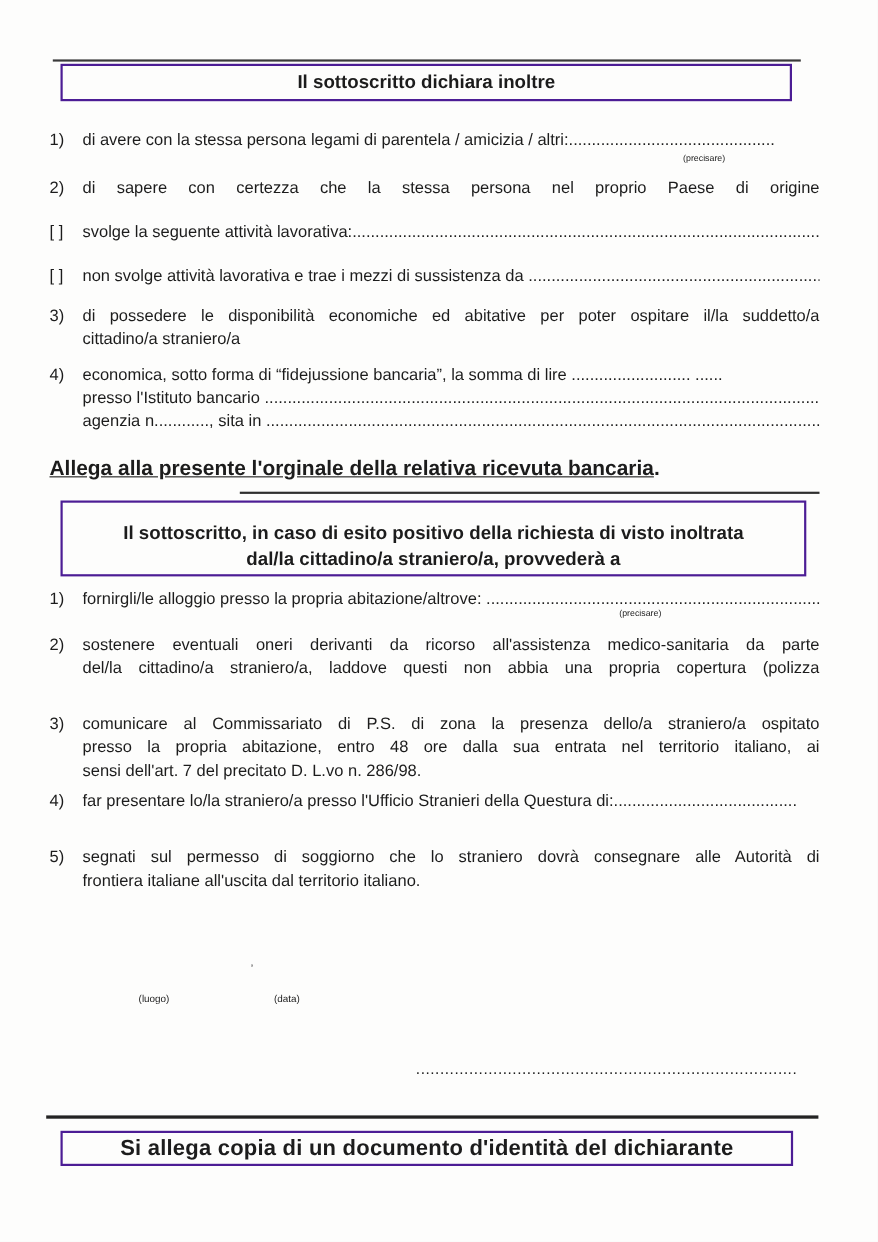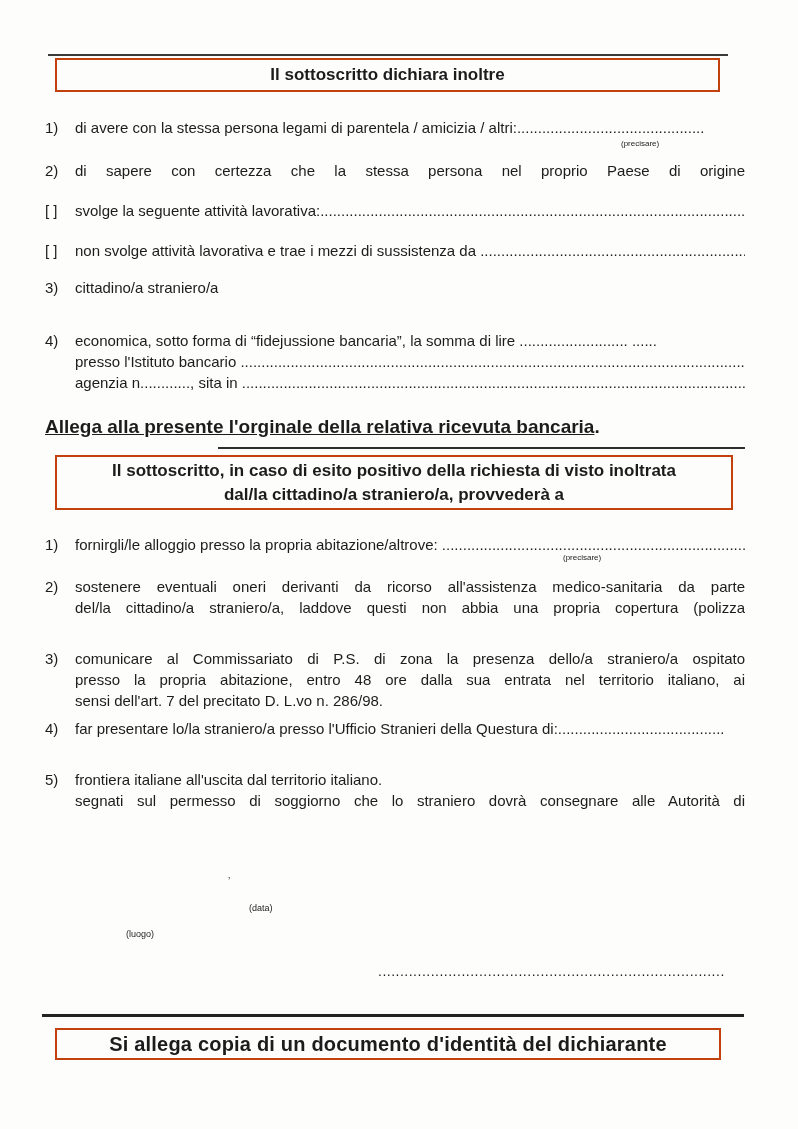--- a/index.html
+++ b/index.html
@@ -9,27 +9,27 @@
     width:798px;height:1129px;
     margin:0 auto;
     background:#fdfdfc;
     font-family:"Liberation Sans", sans-serif;
     color:#1c1c1c;
     overflow:hidden;
   }
   
   .hbox{
     position:absolute;
-    border:2px solid #c2410c;
+    border:2px solid #4c1d95;
     background:#fdfdfc;
     text-align:center;
     font-weight:bold;
   }
   .hbox1{left:55px;top:58px;width:661px;height:30px;font-size:17px;line-height:30px;}
-  .hbox2{left:55px;top:455px;width:674px;height:49px;font-size:17px;line-height:24px;padding-top:2px;}
+  .hbox2{left:55px;top:455px;width:674px;height:49px;font-size:17px;line-height:24px;padding-top:16px;}
   .hbox3{left:55px;top:1028px;width:662px;height:28px;font-size:20px;line-height:28px;letter-spacing:0.2px;}
   
   .artifact{position:absolute;background:#3a3a3a;}
   .a1{left:48px;top:54px;width:680px;height:1.5px;}
   .a2{left:218px;top:447px;width:527px;height:2px;background:#2e2e2e;}
   .a3{left:42px;top:1014px;width:702px;height:2.5px;background:#232323;}
   
   .item{
     position:absolute;left:45px;width:700px;
     display:flex;align-items:flex-start;
@@ -44,21 +44,21 @@
   .note1{left:621px;top:139px;}
   .note2{left:563px;top:553px;}
   
   .attach{
     position:absolute;left:45px;top:416px;width:700px;
     text-align:left;font-size:19px;font-weight:bold;
   }
   .attach .u{text-decoration:underline;}
   
   .mark{position:absolute;left:228px;top:876px;font-size:10px;color:#333;}
-  .luogo{position:absolute;left:126px;top:929px;font-size:9px;}
+  .luogo{position:absolute;left:126px;top:903px;font-size:9px;}
   .data{position:absolute;left:249px;top:903px;font-size:9px;}
   .sigdots{
     position:absolute;left:378px;top:963px;width:346px;height:18px;
     font-size:14px;letter-spacing:0.5px;
     white-space:nowrap;overflow:hidden;
   }
   .firma{position:absolute;left:430px;top:1029px;width:240px;text-align:center;font-size:8.5px;}
 </style>
 </head>
 <body>
@@ -95,20 +95,21 @@
   <div class="item" style="top:240px">
     <span class="num">[ ]</span>
     <div class="body">
         <div class="line">non svolge attività lavorativa e trae i mezzi di sussistenza da ......................................................................</div>
       </div>
   </div>
 
   <div class="item" style="top:277px">
     <span class="num">3)</span>
     <div class="body">
+      <div class="line j">di possedere le disponibilità economiche ed abitative per poter ospitare il/la suddetto/a</div>
       <div class="line">cittadino/a straniero/a</div>
     </div>
   </div>
 
   <div class="item" style="top:330px">
     <span class="num">4)</span>
     <div class="body">
       <div class="line">economica, sotto forma di “fidejussione bancaria”, la somma di lire .......................... ......</div>
       <div class="line">presso l'Istituto bancario ........................................................................................................................................</div>
       <div class="line">agenzia n............, sita in .......................................................................................................................................</div>
@@ -153,22 +154,22 @@
   <div class="item" style="top:718px">
     <span class="num">4)</span>
     <div class="body">
       <div class="line">far presentare lo/la straniero/a presso l'Ufficio Stranieri della Questura di:........................................</div>
     </div>
   </div>
 
   <div class="item" style="top:769px">
     <span class="num">5)</span>
     <div class="body">
+      <div class="line j">segnati sul permesso di soggiorno che lo straniero dovrà consegnare alle Autorità di</div>
       <div class="line">frontiera italiane all'uscita dal territorio italiano.</div>
-      <div class="line j">segnati sul permesso di soggiorno che lo straniero dovrà consegnare alle Autorità di</div>
     </div>
   </div>
 
   <div class="mark">’</div>
   <div class="luogo">(luogo)</div>
   <div class="data">(data)</div>
   <div class="sigdots">..........................................................................................</div>
   <div class="firma">(firma del dichiarante)</div>
 
   <div class="artifact a3"></div>

